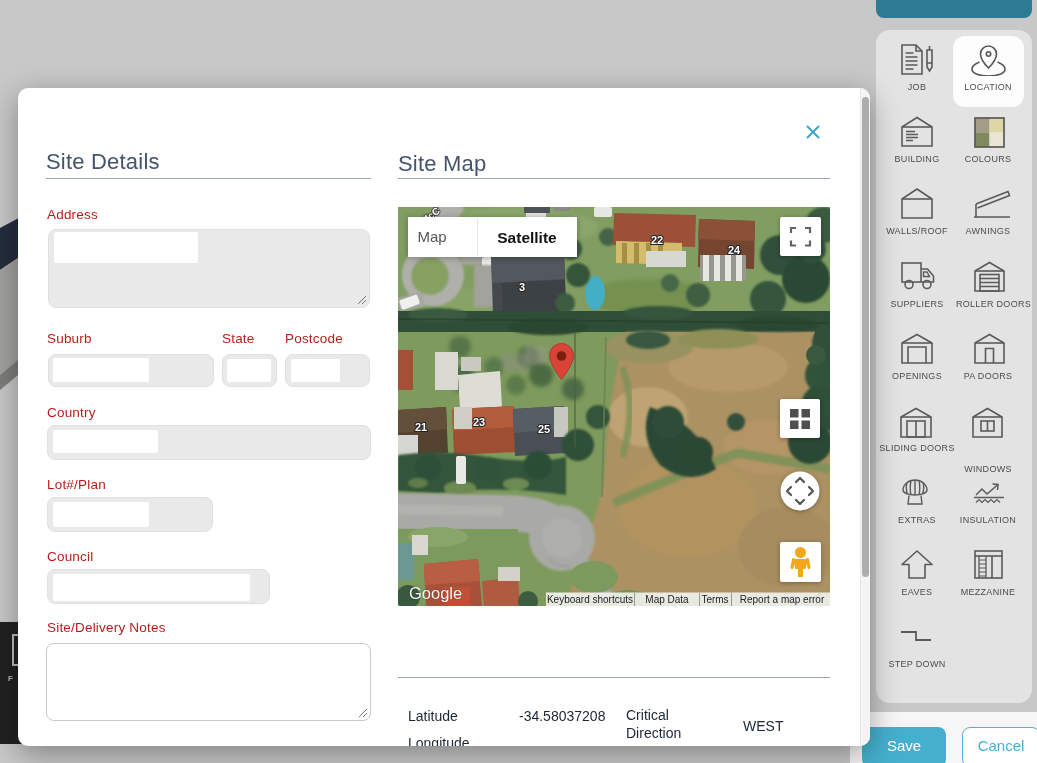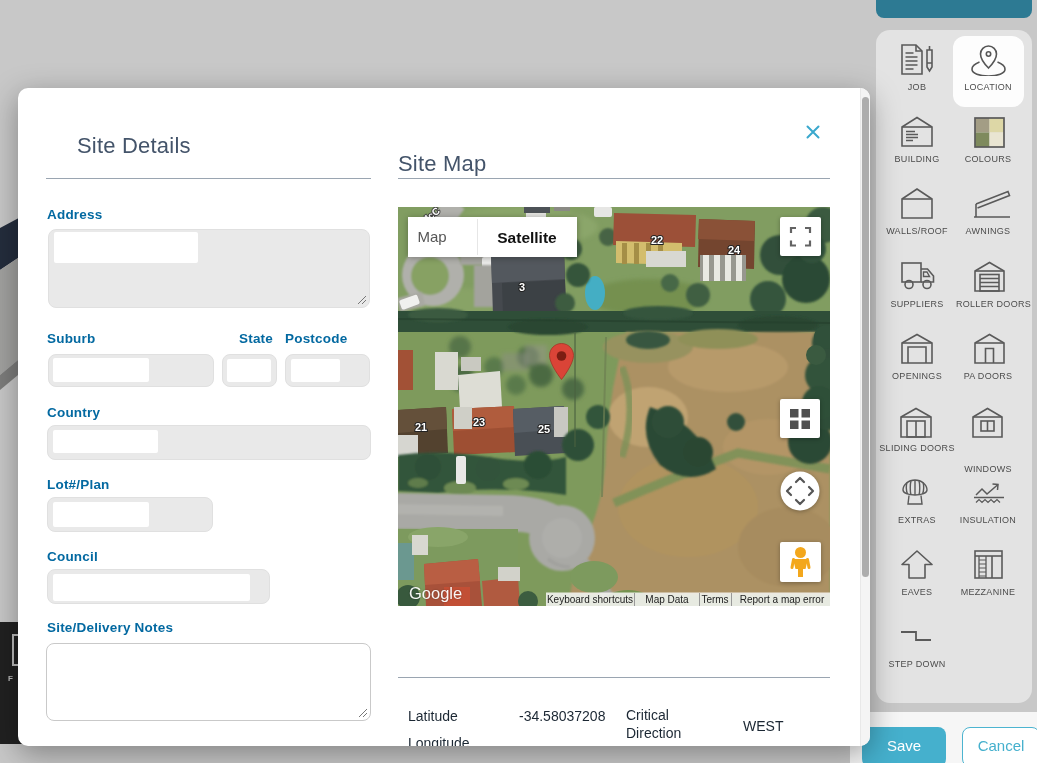--- a/index.html
+++ b/index.html
@@ -28,21 +28,21 @@
 
   
   #modal { position:absolute; z-index:20; left:18px; top:88px; width:852px; height:658px;
      background:#fff; border-radius:10px; box-shadow:0 8px 30px rgba(0,0,0,0.35); overflow:hidden; }
   #scrolltrack { position:absolute; right:0; top:0; width:10px; height:658px; background:#f4f4f4;
      border-left:1px solid #e8e8e8; }
   #scrollthumb { position:absolute; right:1.5px; top:9px; width:7px; height:480px; background:#adadad; border-radius:4px; }
 
   h2 { font-weight:400; font-size:22px; color:#44546a; letter-spacing:0.2px; }
   .hr { border-bottom:1px solid #9aa5b1; position:absolute; }
-  .flabel { position:absolute; font-size:13.5px; font-weight:bold; color:#0369a1; letter-spacing:0.2px; }
+  .flabel { position:absolute; font-size:13.5px; font-weight:normal; color:#b91c1c; letter-spacing:0.2px; }
   .ginput { position:absolute; background:#e9e9e9; border:1px solid #e0e0e0; border-radius:8px; }
   .wfill { position:absolute; background:#fff; border-radius:2px; }
   .etxt { position:absolute; font-size:14px; color:#1b2733; }
 </style>
 </head>
 <body>
 
 <div id="page">
 
   <svg class="abs" style="left:0;top:190px;" width="30" height="250" viewBox="0 0 30 250">
@@ -184,36 +184,36 @@
 
 <div id="footer"></div>
 <div id="savebtn">Save</div>
 <div id="cancelbtn">Cancel</div>
 
 <div id="modal">
   <svg class="abs" style="left:788px;top:37px;" width="14" height="14" viewBox="0 0 14 14">
     <path d="M1.5 1.5 L12.5 12.5 M12.5 1.5 L1.5 12.5" stroke="#3aa8cd" stroke-width="2" fill="none" stroke-linecap="round"></path>
   </svg>
 
-  <h2 class="abs" style="left:28px;top:48px;line-height:20px;margin-left:31px;">Site Details</h2>
+  <h2 class="abs" style="left:28px;top:64px;line-height:20px;">Site Details</h2>
   <div class="hr" style="left:28px;top:90px;width:325px;"></div>
 
   <div class="flabel" style="left:29px;top:118.5px;">Address</div>
   <div class="ginput" style="left:30px;top:141px;width:322px;height:79px;">
     <div class="wfill" style="left:5px;top:2px;width:144px;height:31px;"></div>
     <svg class="abs" style="right:2px;bottom:2px;" width="10" height="10" viewBox="0 0 10 10">
       <path d="M9 1 L1 9 M9 5 L5 9" stroke="#777" stroke-width="1" fill="none"></path>
     </svg>
   </div>
 
   <div class="flabel" style="left:29px;top:242.5px;">Suburb</div>
   <div class="ginput" style="left:30px;top:266px;width:166px;height:33px;">
     <div class="wfill" style="left:4px;top:3px;width:96px;height:24px;"></div>
   </div>
-  <div class="flabel" style="left:204px;top:242.5px;margin-left:17px;">State</div>
+  <div class="flabel" style="left:204px;top:242.5px;">State</div>
   <div class="ginput" style="left:204px;top:266px;width:55px;height:33px;">
     <div class="wfill" style="left:4px;top:4px;width:44px;height:23px;"></div>
   </div>
   <div class="flabel" style="left:267px;top:242.5px;">Postcode</div>
   <div class="ginput" style="left:267px;top:266px;width:85px;height:33px;">
     <div class="wfill" style="left:5px;top:4px;width:49px;height:23px;"></div>
   </div>
 
   <div class="flabel" style="left:29px;top:316.5px;">Country</div>
   <div class="ginput" style="left:29px;top:337px;width:324px;height:35px;">

